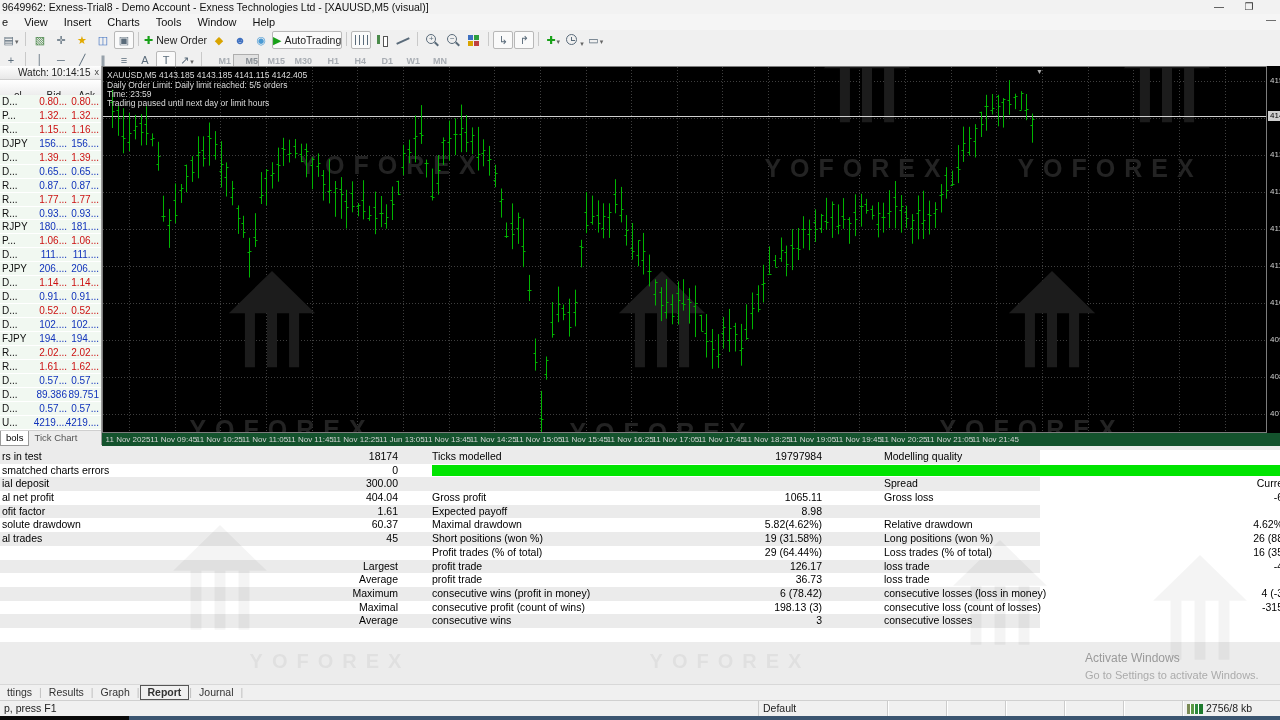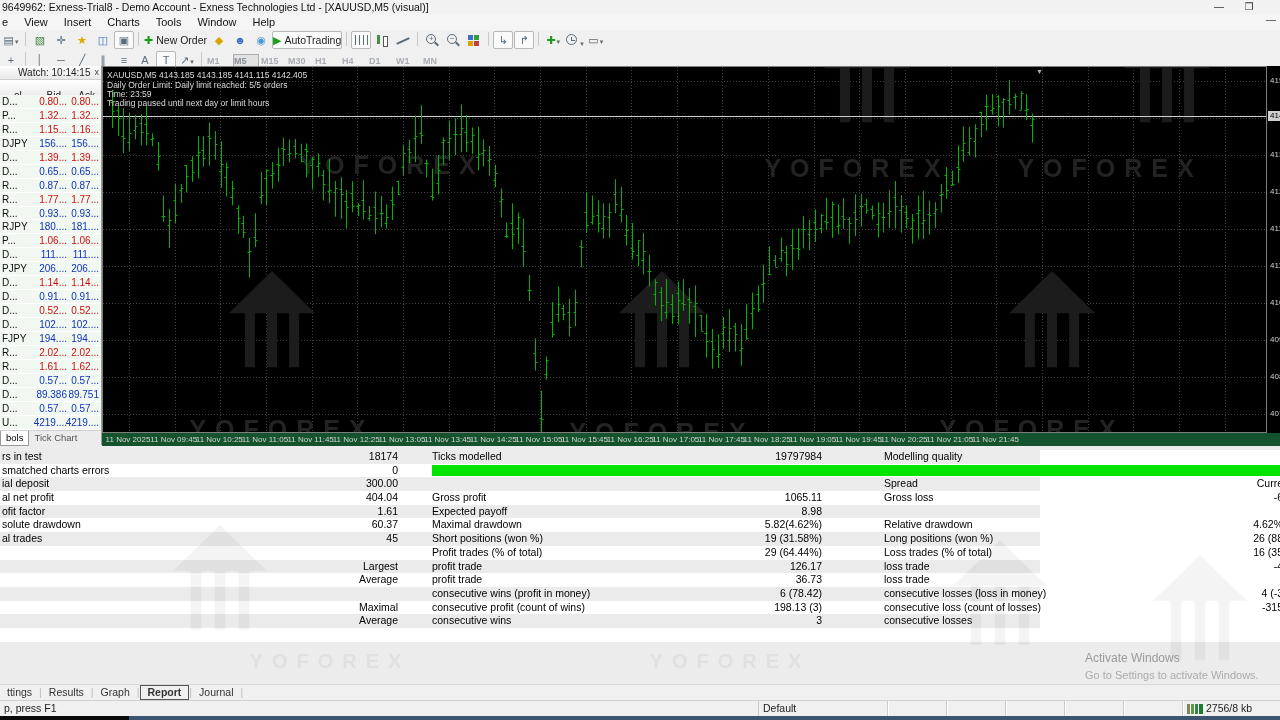--- a/index.html
+++ b/index.html
@@ -14,21 +14,21 @@
 .menu-item{display:inline-block;padding:1px 8px;line-height:15px}
 #menubar .mdi-min{position:absolute;right:4px;top:0;font-size:10px;color:#444}
 
 #tb1{left:0;top:30px;width:1280px;height:20px;background:#f0f0f0;border-bottom:1px solid #e0e0e0}
 #tb2{left:0;top:50px;width:1280px;height:16px;background:#f0f0f0;border-bottom:1px solid #d6d6d6}
 .tbtn{display:inline-block;vertical-align:top;height:16px;min-width:18px;margin:1px 0 0 1px;text-align:center;font-size:11px;line-height:16px;color:#5a6b7a;border:1px solid transparent;border-radius:2px;background:transparent}
 .tbtn.boxed{border:1px solid #b8b8b8;background:#fafafa}
 .tbtn .cap{font-size:10.5px;color:#222;margin-left:3px}
 .tsep{display:inline-block;vertical-align:top;width:1px;height:14px;margin:2px 3px 0 4px;background:#c9c9c9}
 .caret{font-size:7px;color:#666;margin-left:1px}
-.tf{display:inline-block;width:24px;height:13px;margin:1px 0 0 1px;font-size:9px;font-weight:bold;color:#a8adb3;text-align:left;line-height:13px;border:1px solid transparent}
+.tf{display:inline-block;width:24px;height:13px;margin:1px 0 0 1px;font-size:9px;font-weight:bold;color:#a8adb3;text-align:right;line-height:13px;border:1px solid transparent}
 .tf.active{background:#e2e2e2;border:1px solid #aeaeae;color:#8a9096}
 
 .cic{display:inline-block;position:relative;width:14px;height:12px;margin-top:2px}
 .ic-zoomin:before,.ic-zoomout:before{content:"+";position:absolute;left:1px;top:0;width:8px;height:8px;border:1.5px solid #5a6b7a;border-radius:50%;font-size:8px;line-height:8px;text-align:center;color:#5a6b7a}
 .ic-zoomout:before{content:"−"}
 .ic-zoomin:after,.ic-zoomout:after{content:"";position:absolute;left:9px;top:9px;width:5px;height:2px;background:#5a6b7a;transform:rotate(45deg)}
 .ic-grid:before{content:"";position:absolute;left:1px;top:1px;width:5px;height:5px;background:#3d6fc0;box-shadow:6px 0 0 #2e9e3e,0 6px 0 #d9a400,6px 6px 0 #c04040}
 .ic-candles:before{content:"";position:absolute;left:2px;top:1px;width:3px;height:9px;background:#4a8a4a}
 .ic-candles:after{content:"";position:absolute;left:8px;top:2px;width:3px;height:9px;border:1px solid #555;background:#fff}
 .ic-hbars{background:repeating-linear-gradient(90deg,#5a6b7a 0 1px,transparent 1px 4px);height:10px;width:13px;margin-top:3px}
@@ -293,21 +293,21 @@
         <div class="pal" style="top: 343.1px;">4078.00</div>
         <div id="ptag" style="top: 44.5px;">4142.40</div>
       </div>
     <div id="taxis">
         <div class="tal" style="left: 26px;">11 Nov 2025</div>
         <div class="tal" style="left: 71.65px;">11 Nov 09:45</div>
         <div class="tal" style="left: 117.3px;">11 Nov 10:25</div>
         <div class="tal" style="left: 162.95px;">11 Nov 11:05</div>
         <div class="tal" style="left: 208.6px;">11 Nov 11:45</div>
         <div class="tal" style="left: 254.25px;">11 Nov 12:25</div>
-        <div class="tal" style="left: 299.9px;">11 Nov 13:05</div>
+        <div class="tal" style="left: 299.9px;">11 Jun 13:05</div>
         <div class="tal" style="left: 345.55px;">11 Nov 13:45</div>
         <div class="tal" style="left: 391.2px;">11 Nov 14:25</div>
         <div class="tal" style="left: 436.85px;">11 Nov 15:05</div>
         <div class="tal" style="left: 482.5px;">11 Nov 15:45</div>
         <div class="tal" style="left: 528.15px;">11 Nov 16:25</div>
         <div class="tal" style="left: 573.8px;">11 Nov 17:05</div>
         <div class="tal" style="left: 619.45px;">11 Nov 17:45</div>
         <div class="tal" style="left: 665.1px;">11 Nov 18:25</div>
         <div class="tal" style="left: 710.75px;">11 Nov 19:05</div>
         <div class="tal" style="left: 756.4px;">11 Nov 19:45</div>
@@ -380,20 +380,21 @@
         <span class="rc rc5">loss trade</span>
         <span class="rc rc6">-4</span>
       </div>
       <div class="rrow">
         <span class="rc rc2">Average</span>
         <span class="rc rc3">profit trade</span>
         <span class="rc rc4">36.73</span>
         <span class="rc rc5">loss trade</span>
       </div>
       <div class="rrow g">
+        <span class="rc rc2">Maximum</span>
         <span class="rc rc3">consecutive wins (profit in money)</span>
         <span class="rc rc4">6 (78.42)</span>
         <span class="rc rc5">consecutive losses (loss in money)</span>
         <span class="rc rc6">4 (-3</span>
       </div>
       <div class="rrow">
         <span class="rc rc2">Maximal</span>
         <span class="rc rc3">consecutive profit (count of wins)</span>
         <span class="rc rc4">198.13 (3)</span>
         <span class="rc rc5">consecutive loss (count of losses)</span>

